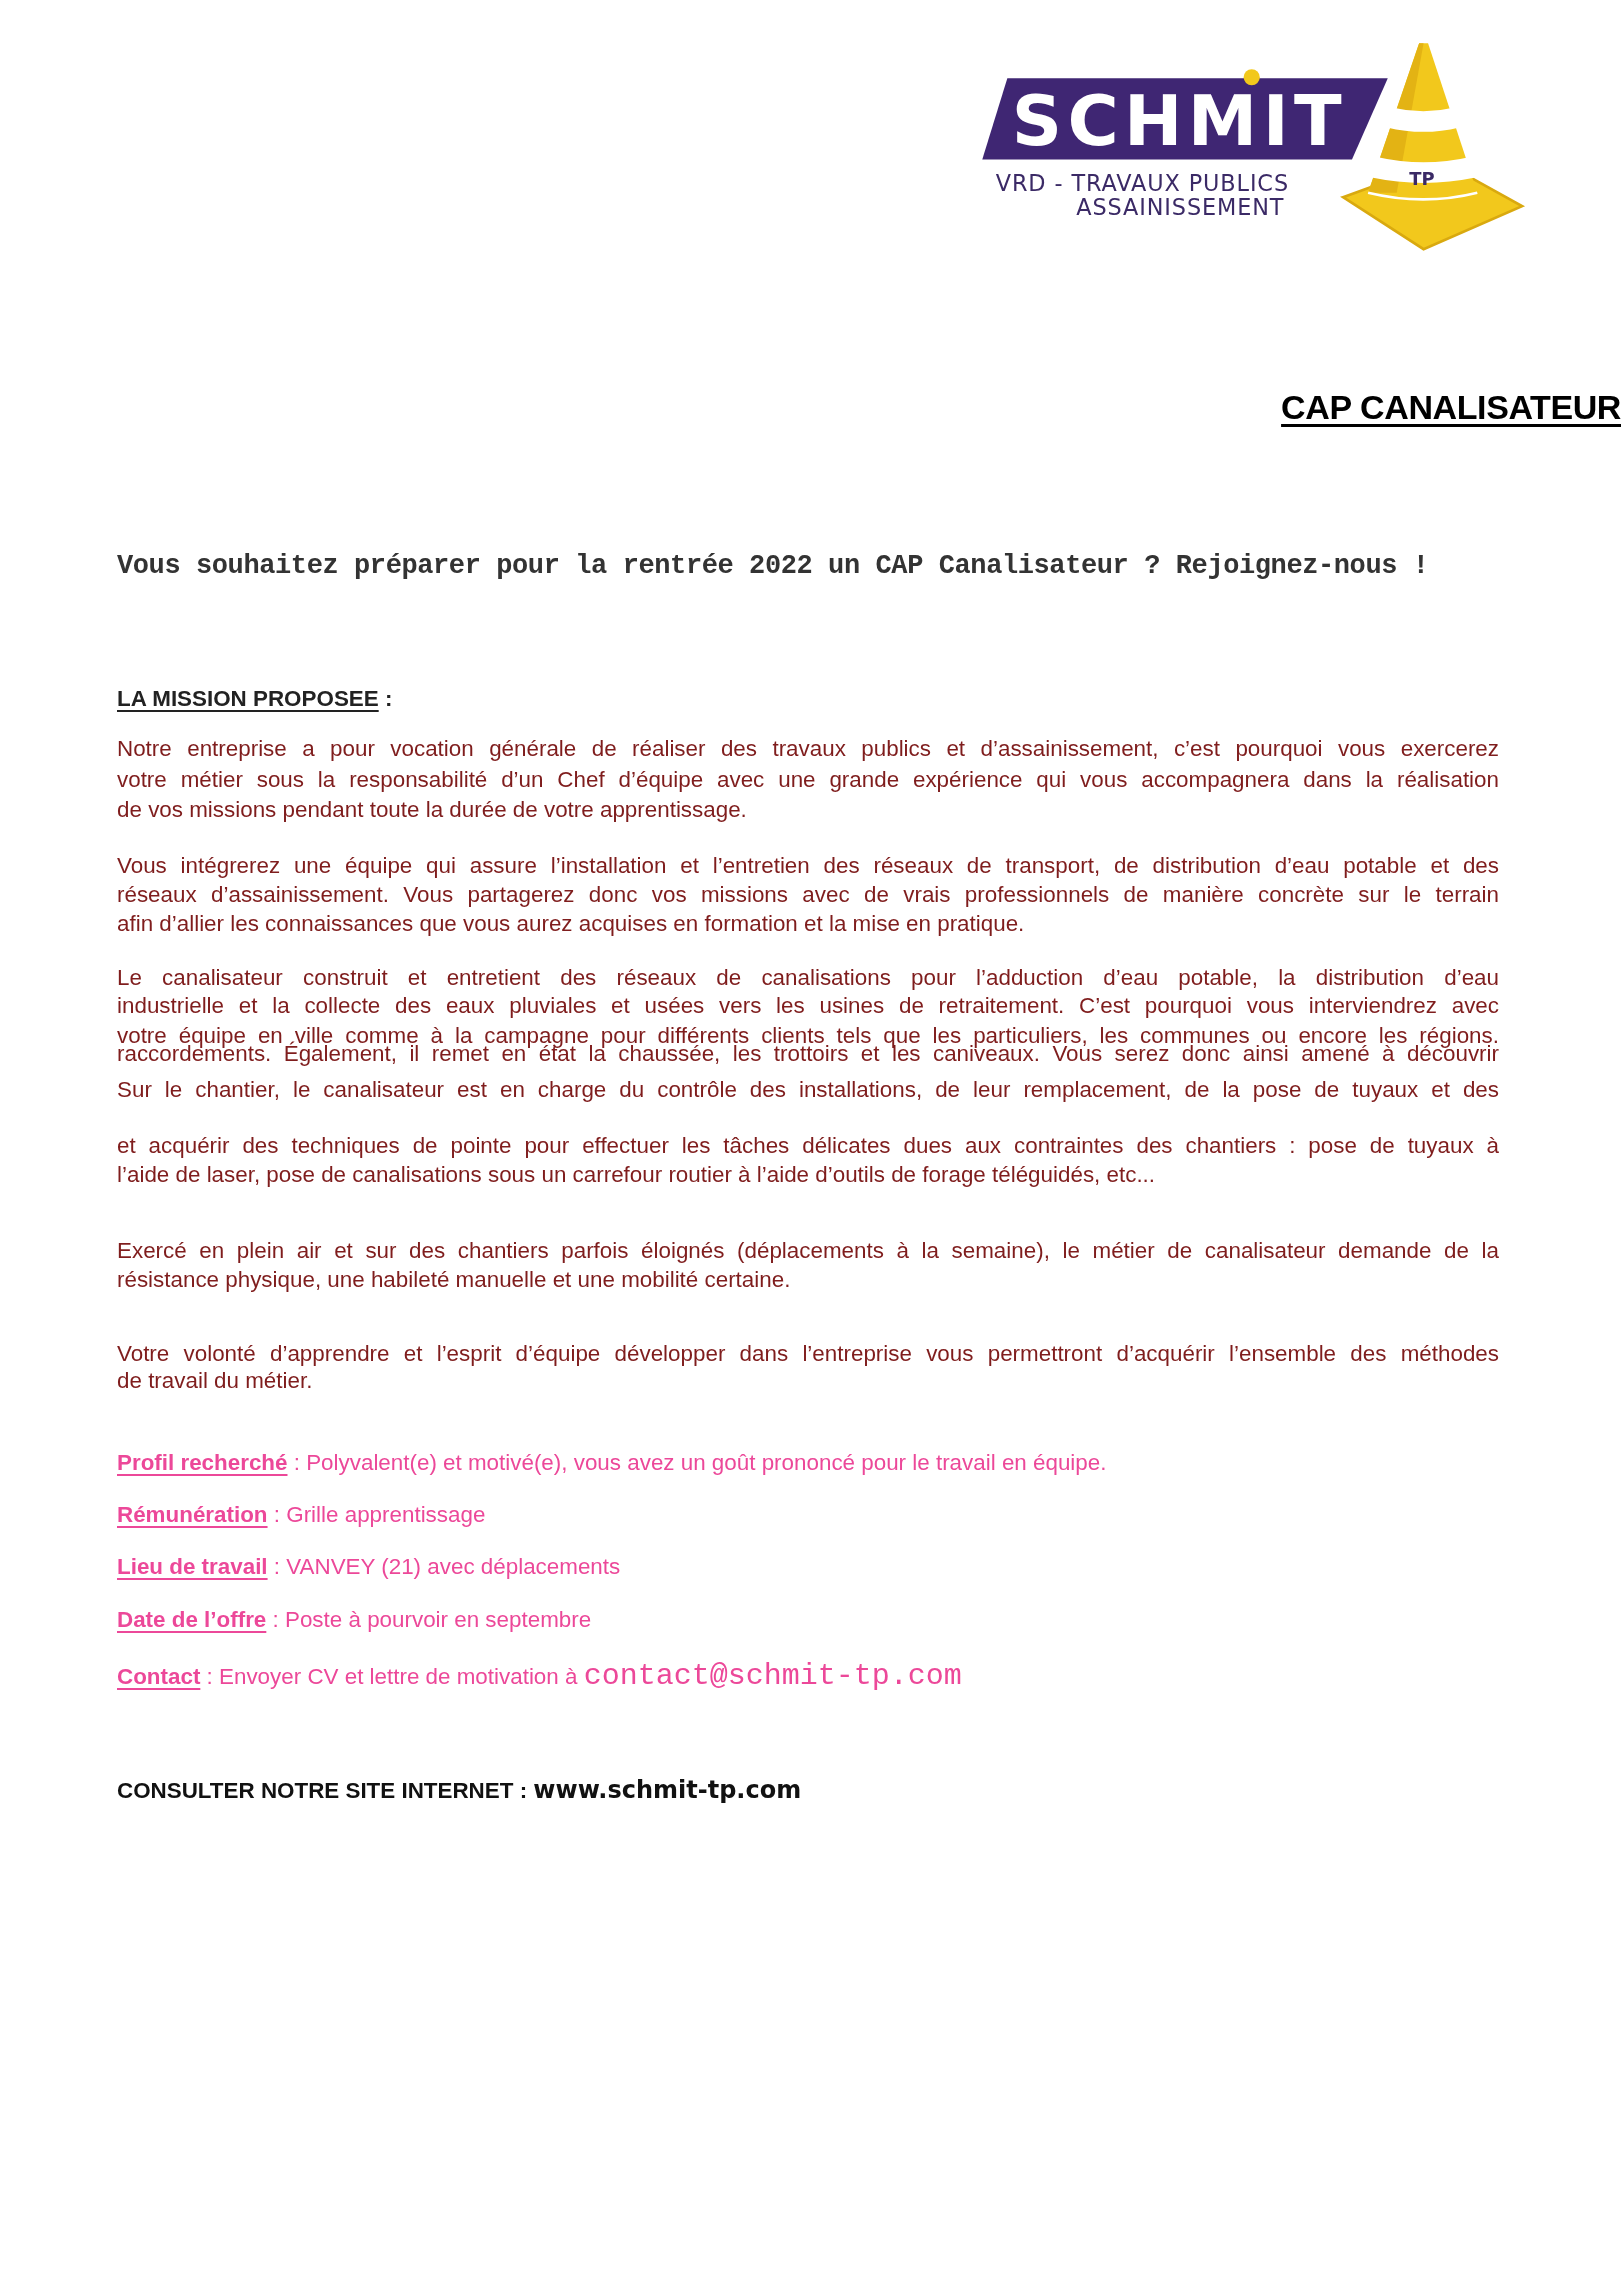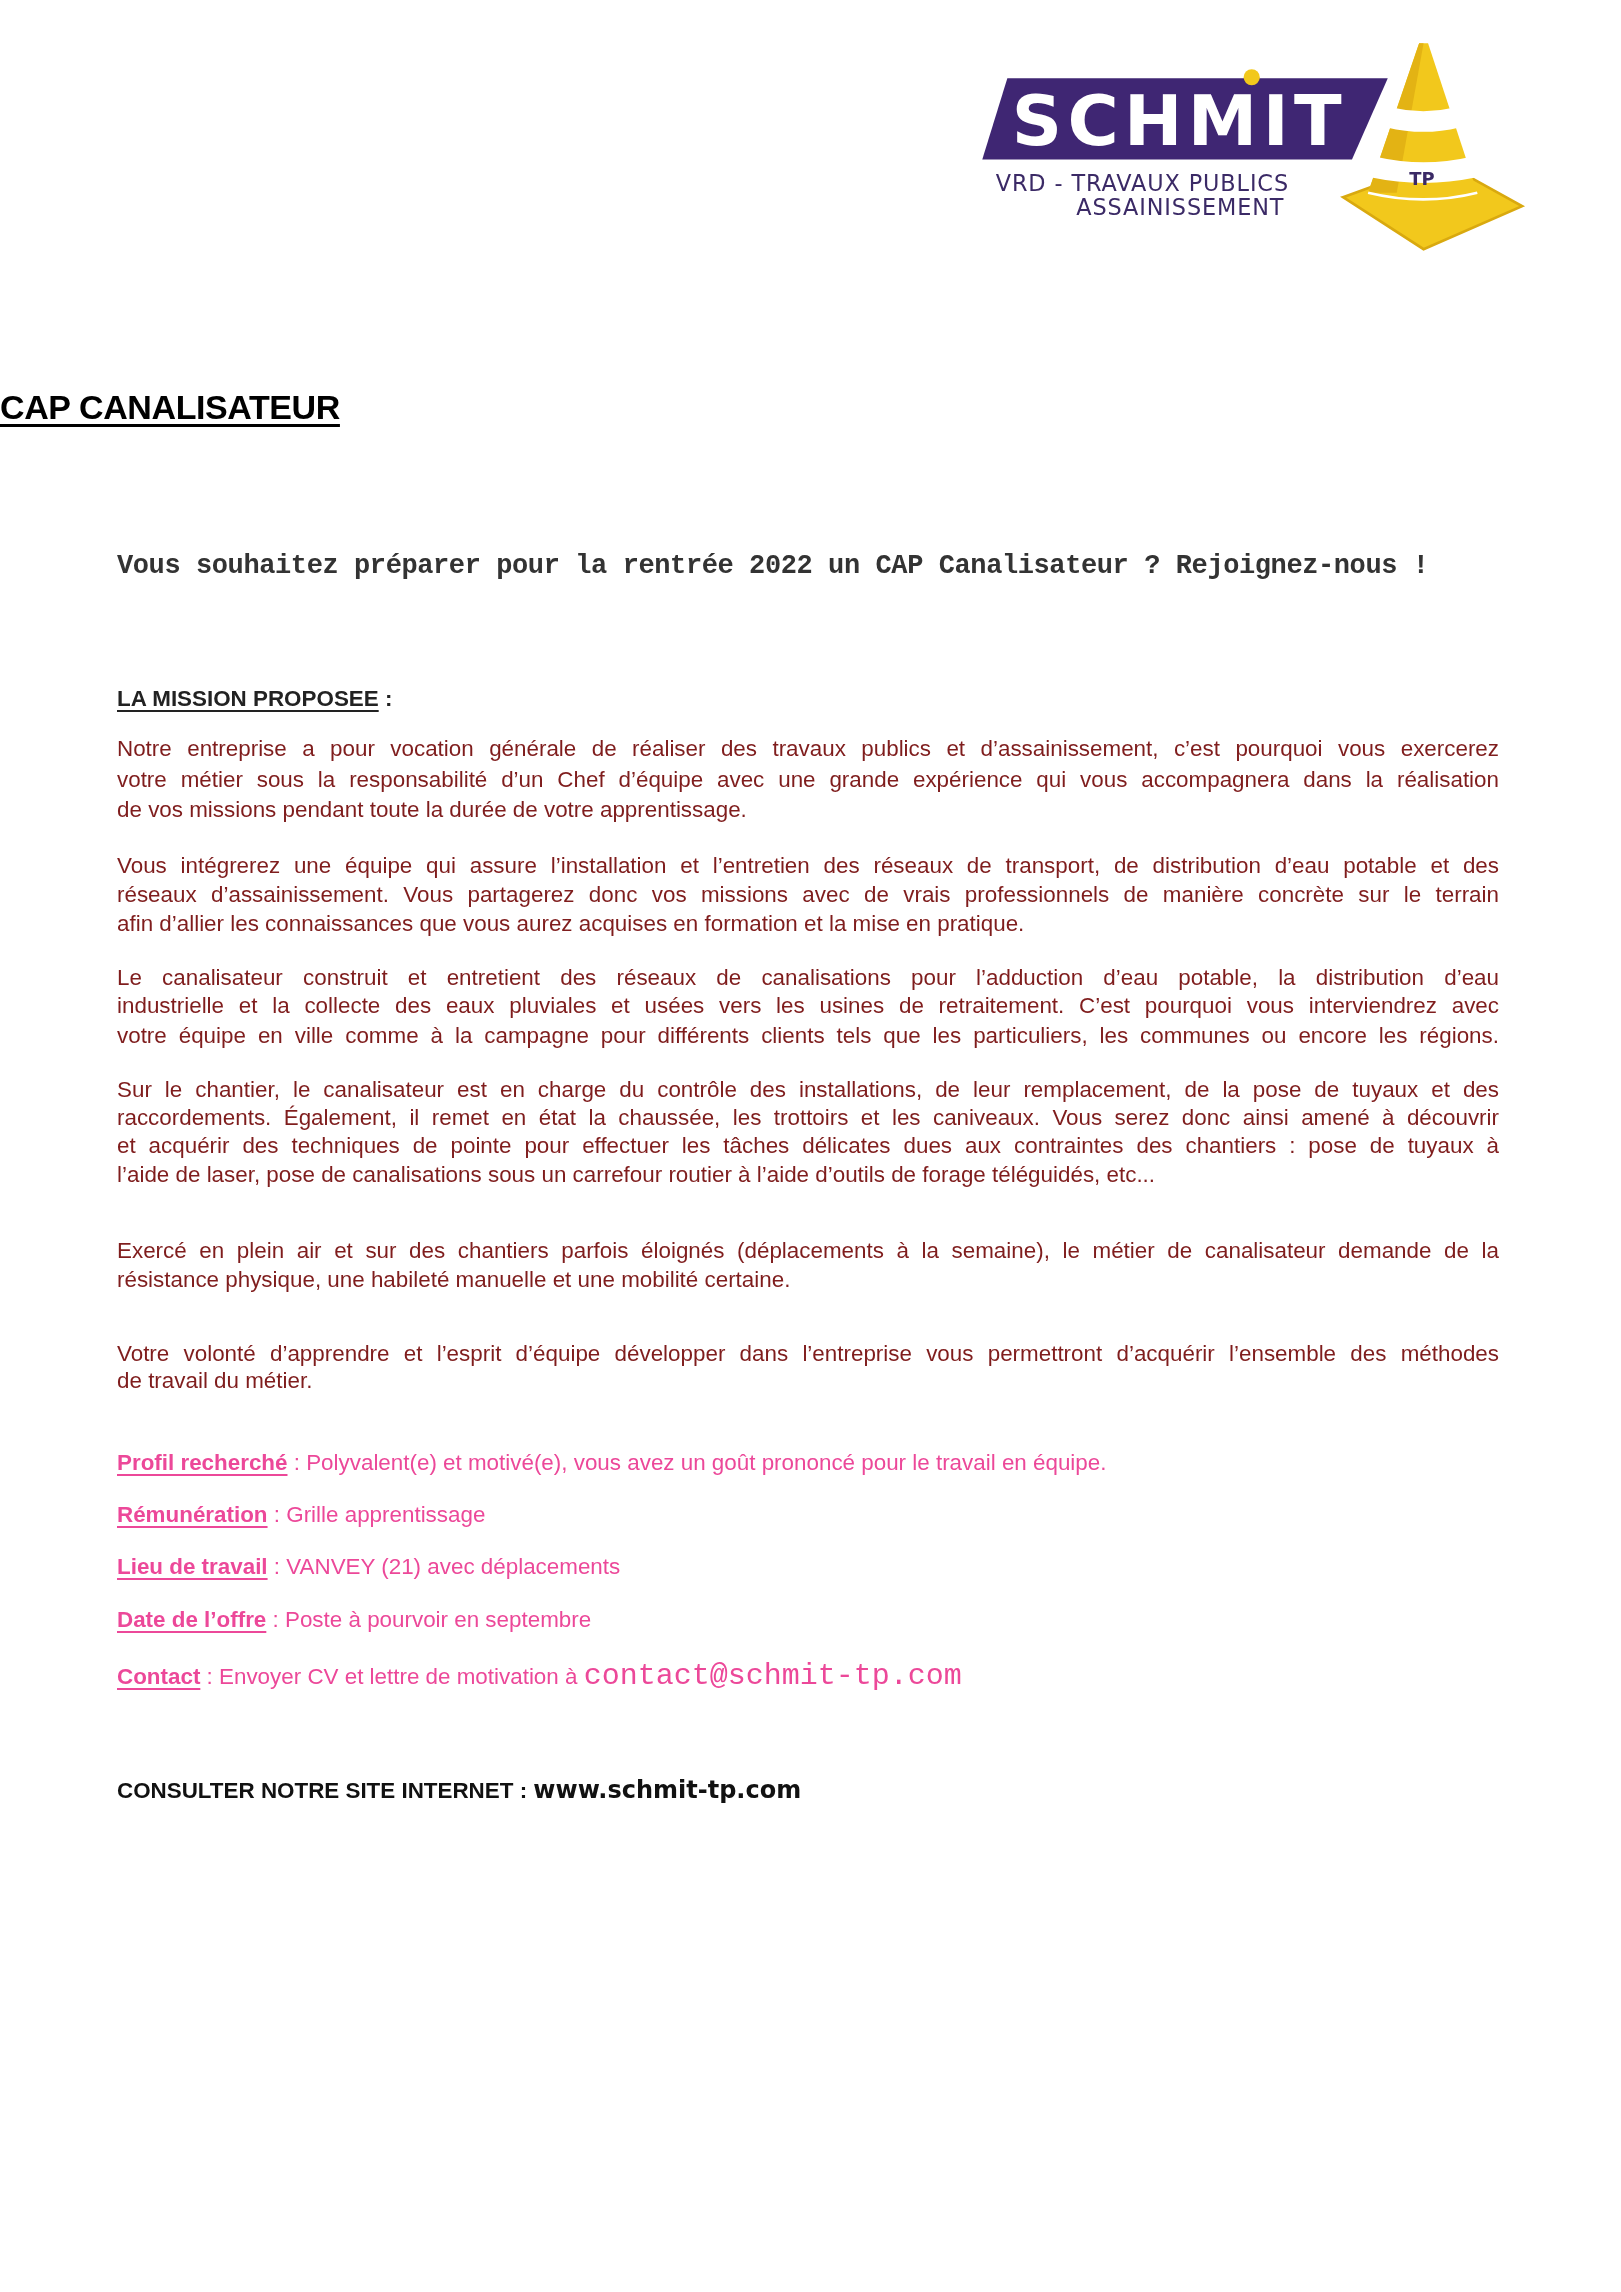--- a/index.html
+++ b/index.html
@@ -1,19 +1,19 @@
 <!DOCTYPE html>
 <html style="font-size:14.3px"><head>
 <meta charset="utf-8">
 <style>
   html, body { margin: 0; padding: 0; background: #ffffff; }
   body { width: 1621px; height: 2293px; position: relative; overflow: hidden; color: #000; }
   .logo { position: absolute; left: 976px; top: 27px; width: 555px; height: 233px; }
   .title {
-    position: absolute; left: 0; width: 1621px; top: 387px; text-align: left;
+    position: absolute; left: 0; width: 1621px; top: 387px; text-align: right;
     font-family: "Liberation Sans", sans-serif; font-weight: bold; font-size: 34px; line-height: 41px;
     letter-spacing: -0.4px;
   }
   .title span { text-decoration: underline; text-decoration-thickness: 2.7px; text-underline-offset: 5.4px; }
   .subtitle {
     position: absolute; left: 117px; top: 548px; white-space: nowrap;
     font-family: Liberation Mono, monospace; font-weight: bold; font-size: 27px; line-height: 36px;
     color: #333333; letter-spacing: -0.4px;
   }
   .section-head {
@@ -83,21 +83,21 @@
 
 <div class="line j" style="top:851px">Vous intégrerez une équipe qui assure l’installation et l’entretien des réseaux de transport, de distribution d’eau potable et des</div>
 <div class="line j" style="top:880px">réseaux d’assainissement. Vous partagerez donc vos missions avec de vrais professionnels de manière concrète sur le terrain</div>
 <div class="line" style="top:909px">afin d’allier les connaissances que vous aurez acquises en formation et la mise en pratique.</div>
 
 <div class="line j" style="top:963px">Le canalisateur construit et entretient des réseaux de canalisations pour l’adduction d’eau potable, la distribution d’eau</div>
 <div class="line j" style="top:991px">industrielle et la collecte des eaux pluviales et usées vers les usines de retraitement. C’est pourquoi vous interviendrez avec</div>
 <div class="line j" style="top:1021px">votre équipe en ville comme à la campagne pour différents clients tels que les particuliers, les communes ou encore les régions.</div>
 
 <div class="line j" style="top:1075px">Sur le chantier, le canalisateur est en charge du contrôle des installations, de leur remplacement, de la pose de tuyaux et des</div>
-<div class="line j" style="top:1103px">raccordements. Également, il remet en état la chaussée, les trottoirs et les caniveaux. Vous serez donc ainsi amené à découvrir</div>
+<div class="line j" style="top:1039px">raccordements. Également, il remet en état la chaussée, les trottoirs et les caniveaux. Vous serez donc ainsi amené à découvrir</div>
 <div class="line j" style="top:1131px">et acquérir des techniques de pointe pour effectuer les tâches délicates dues aux contraintes des chantiers : pose de tuyaux à</div>
 <div class="line" style="top:1160px">l’aide de laser, pose de canalisations sous un carrefour routier à l’aide d’outils de forage téléguidés, etc...</div>
 
 <div class="line j" style="top:1236px">Exercé en plein air et sur des chantiers parfois éloignés (déplacements à la semaine), le métier de canalisateur demande de la</div>
 <div class="line" style="top:1265px">résistance physique, une habileté manuelle et une mobilité certaine.</div>
 
 <div class="line j" style="top:1339px">Votre volonté d’apprendre et l’esprit d’équipe développer dans l’entreprise vous permettront d’acquérir l’ensemble des méthodes</div>
 <div class="line" style="top:1366px">de travail du métier.</div>
 
 <div class="field" style="top:1448px">

